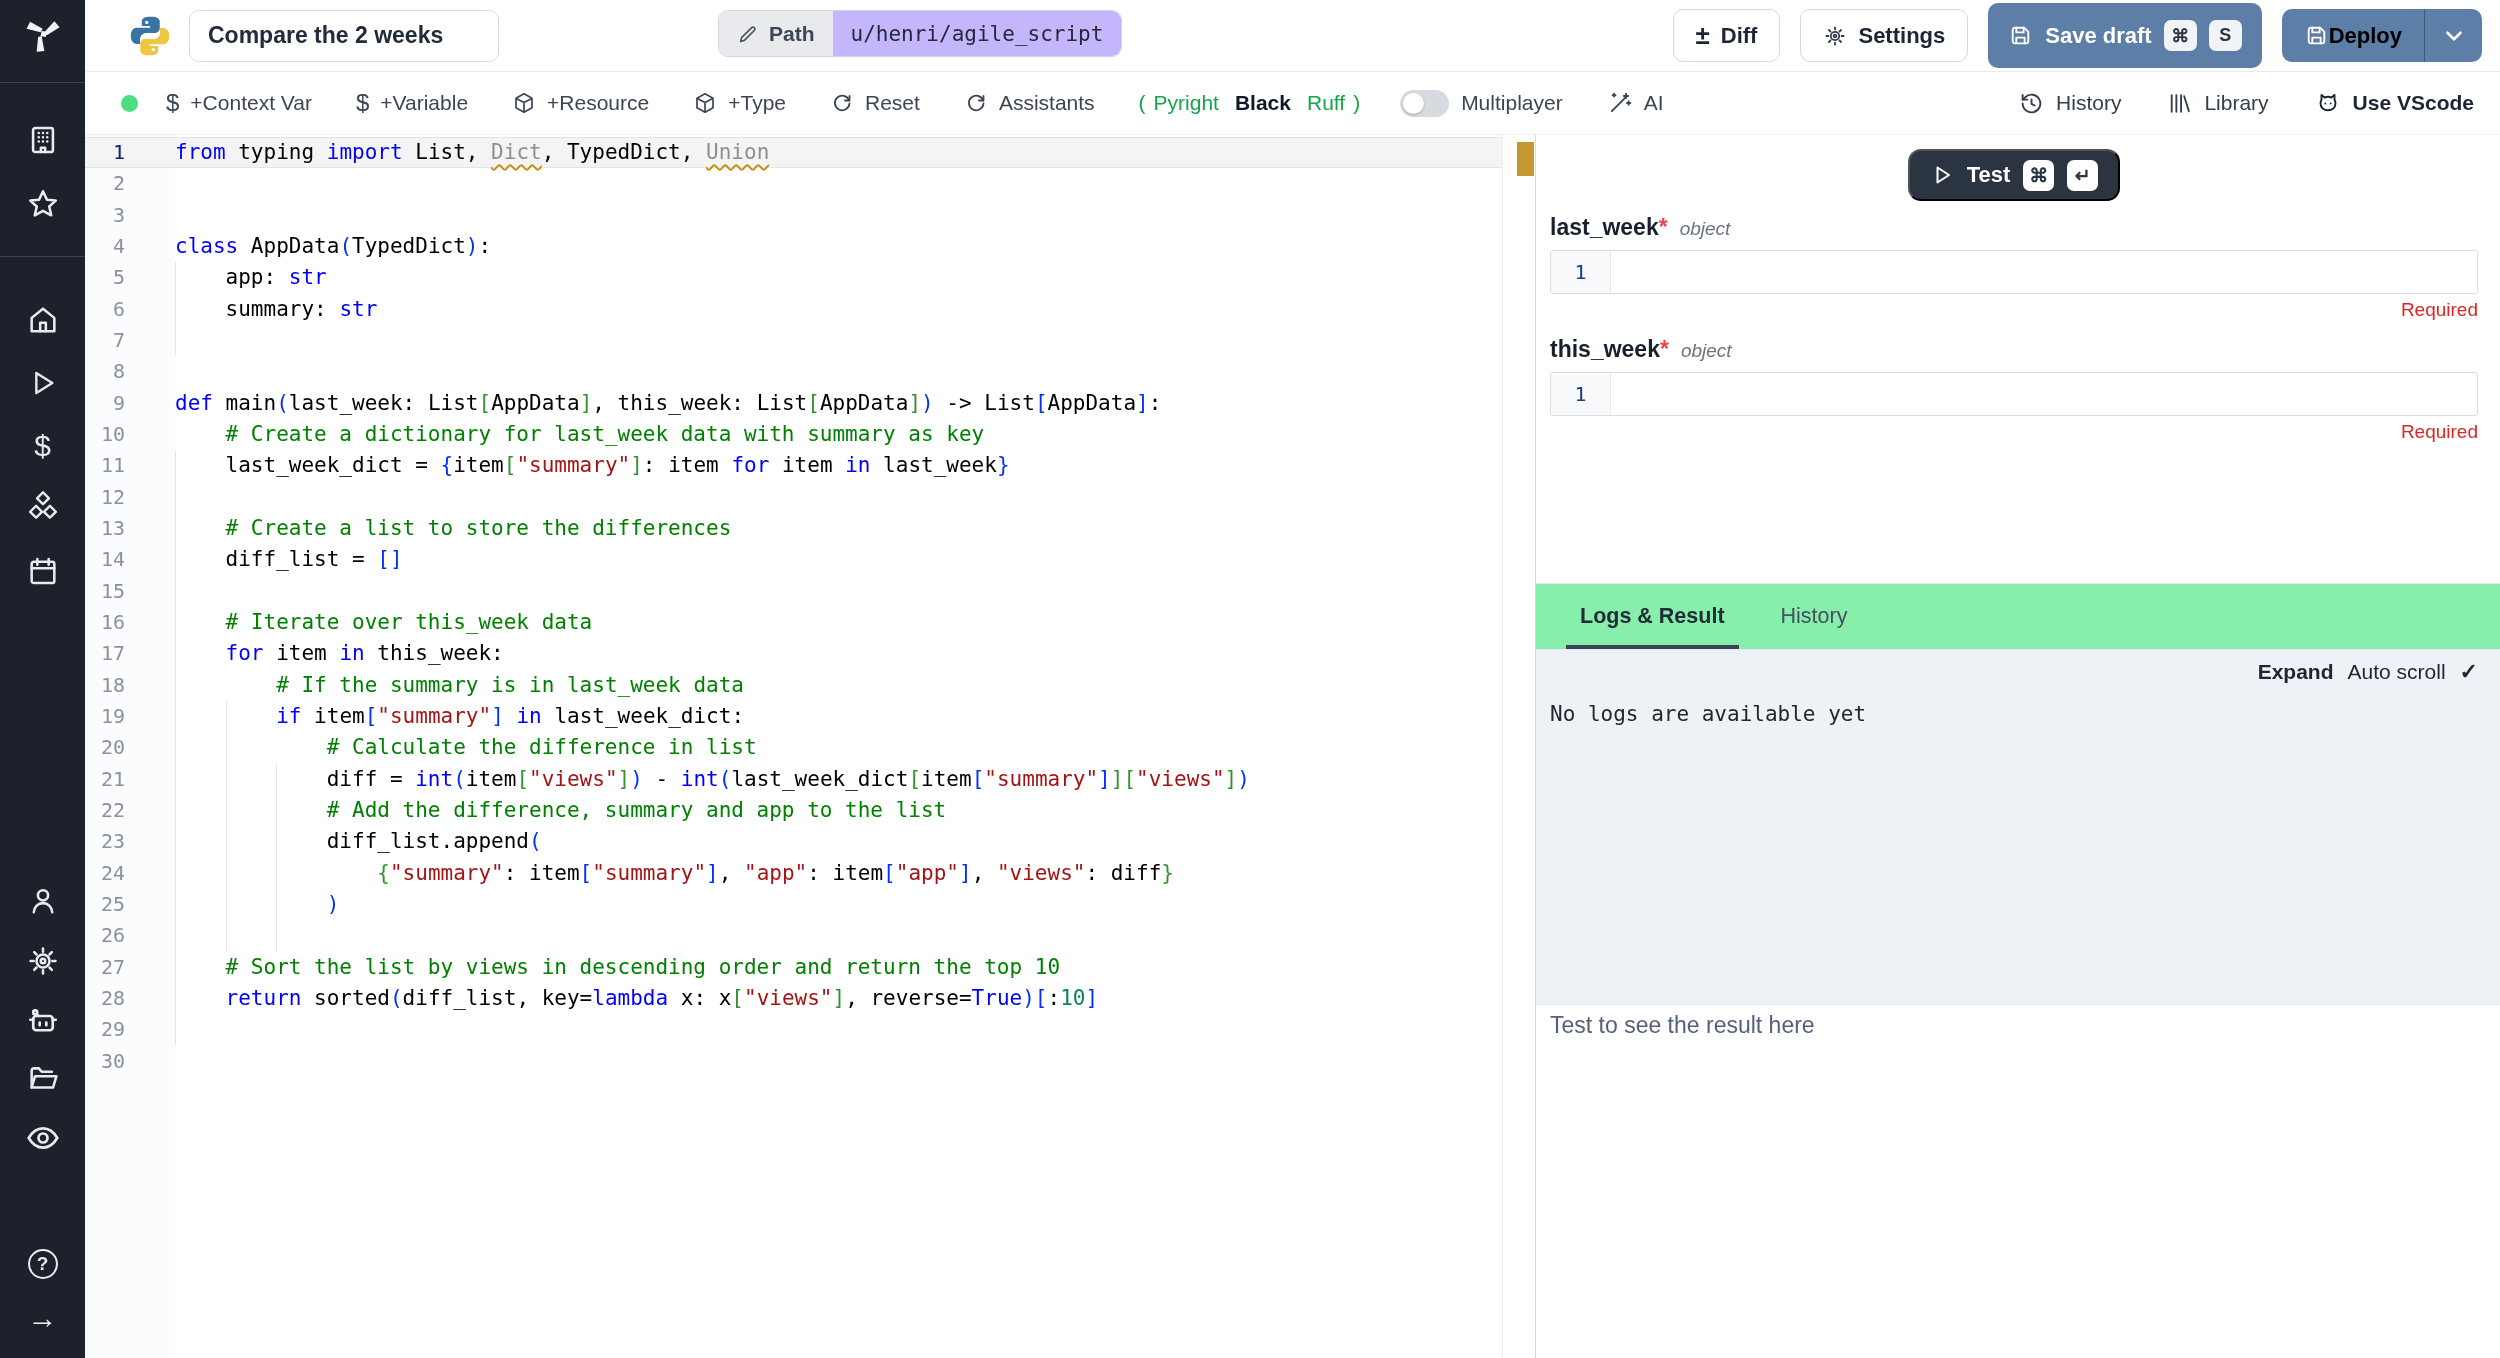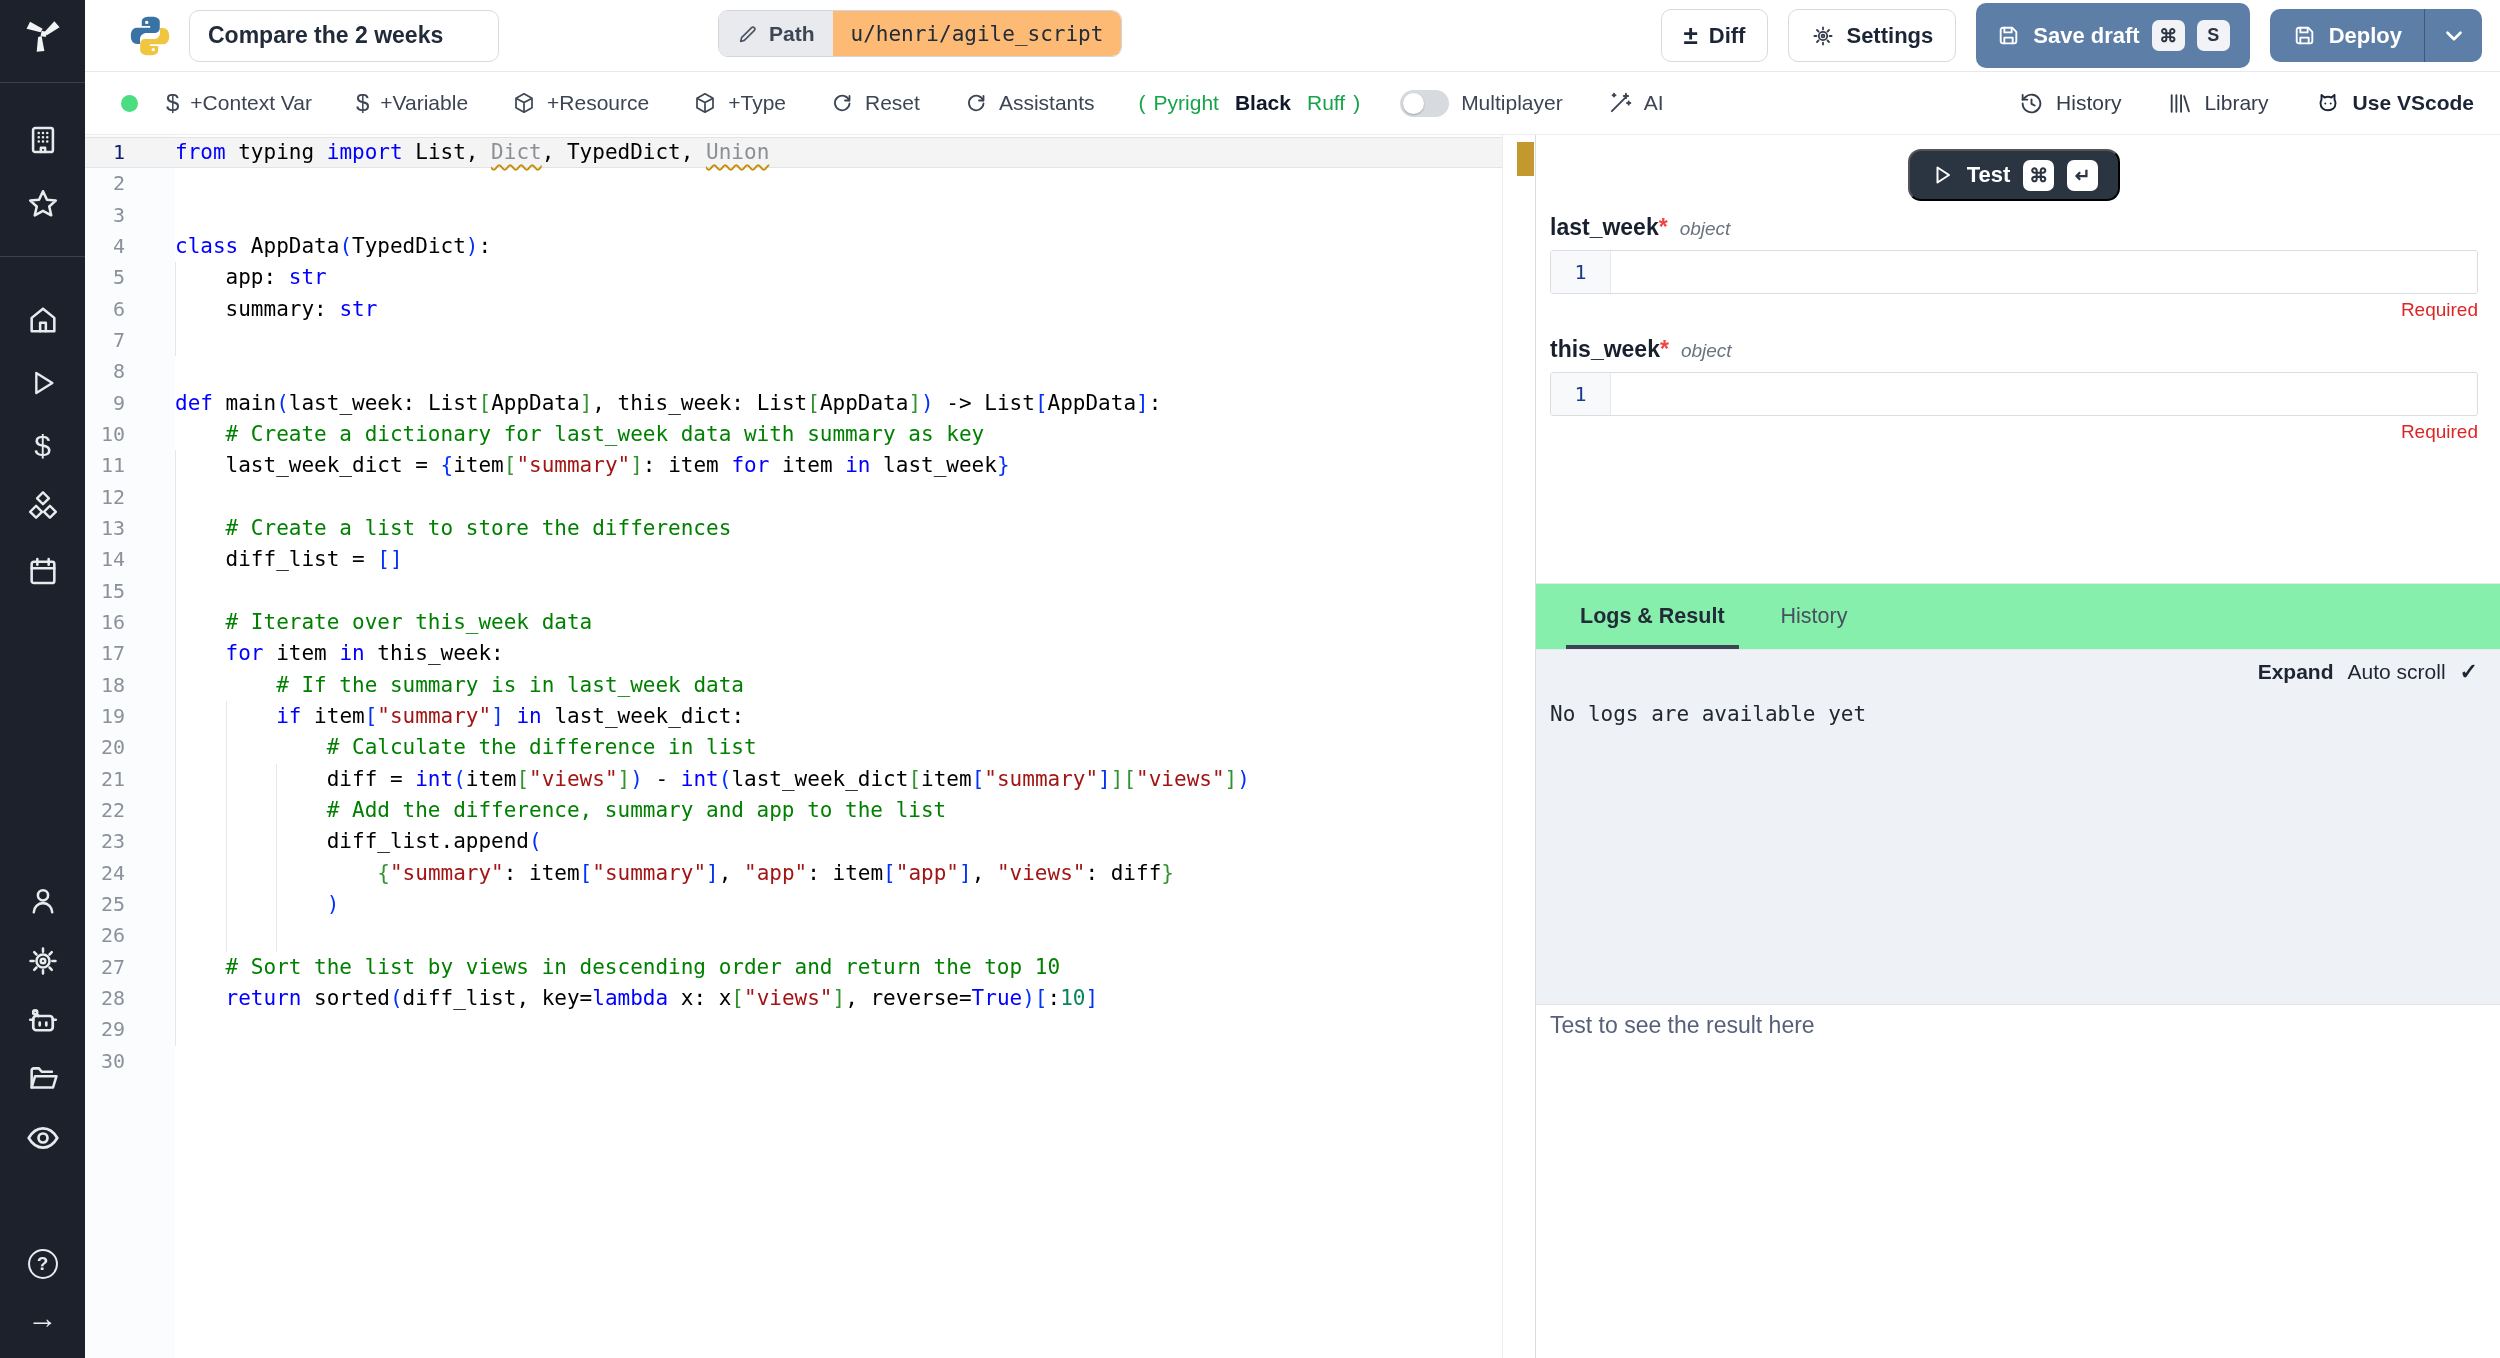--- a/index.html
+++ b/index.html
@@ -14,27 +14,27 @@
   .dollar-glyph { font-size:30px; font-weight:400; color:#e8eaee; }
   .help-circle { width:30px; height:30px; border:2px solid #e8eaee; border-radius:50%; display:flex; align-items:center; justify-content:center; font-size:19px; font-weight:700; color:#e8eaee; }
   .arrow-glyph { font-size:30px; color:#e8eaee; }
 
   
   .topbar { position:absolute; left:85px; top:0; width:2415px; height:72px; background:#fff; border-bottom:1px solid #e7e9ee; display:flex; align-items:center; z-index:4; }
   .pylogo { margin-left:42px; width:46px; height:46px; flex:none; }
   .title-input { margin-left:16px; width:310px; height:52px; border:1px solid #d6dae0; border-radius:10px; display:flex; align-items:center; padding:0 18px; font-size:23px; font-weight:600; color:#222b3a; background:#fff; }
   .path-group { position:absolute; left:633px; top:10px; height:47px; display:flex; border:1px solid #d2d6dc; border-radius:10px; overflow:hidden; }
   .path-label { background:#e8eaee; display:flex; align-items:center; gap:10px; padding:0 18px; font-size:21px; font-weight:600; color:#3d4655; }
-  .path-value { background:#fdba74; display:flex; align-items:center; padding:0 18px; font-size:21px; color:#222b3a; }
+  .path-value { background:#c4b5fd; display:flex; align-items:center; padding:0 18px; font-size:21px; color:#222b3a; }
   .tb-right { position:absolute; right:18px; top:8px; height:55px; display:flex; align-items:center; gap:20px; }
   .btn { height:53px; border:1px solid #d6dae0; border-radius:10px; background:#fff; display:flex; align-items:center; gap:11px; padding:0 22px; font-size:22px; font-weight:600; color:#1c2536; }
   .btn-blue { background:#5d7ea7; border:none; color:#fff; border-radius:10px; height:65px; display:flex; align-items:center; gap:12px; padding:0 20px; font-size:22px; font-weight:700; }
   .kbd { background:#f2f3f6; color:#2b3542; border-radius:7px; min-width:33px; height:31px; display:flex; align-items:center; justify-content:center; font-size:18px; font-weight:600; padding:0 6px; }
   .deploy-split { display:flex; align-items:stretch; background:#5d7ea7; border-radius:10px; overflow:hidden; height:53px; }
-  .deploy-main { display:flex; align-items:center; gap:12px; padding:0 22px; font-size:22px; font-weight:700; color:#ffffff; }
+  .deploy-main { display:flex; align-items:center; padding:0 22px; font-size:22px; font-weight:700; color:#000000; }
   .deploy-caret { display:flex; align-items:center; justify-content:center; width:58px; border-left:1px solid #41587a; }
   .plusminus { font-size:26px; font-weight:600; color:#1c2536; }
 
   
   .toolbar { position:absolute; left:85px; top:72px; width:2415px; height:63px; background:#fff; border-bottom:1px solid #ecedf0; display:flex; align-items:center; z-index:3; }
   .tl-item { display:flex; align-items:center; gap:11px; font-size:21px; font-weight:500; color:#3d4554; margin-right:44px; white-space:nowrap; }
   .green-dot { width:17px; height:17px; border-radius:50%; background:#4ade80; margin:0 28px 0 36px; }
   .lang-badge { font-size:21px; font-weight:500; }
   .lang-green { color:#16a34a; }
   .lang-black { color:#111827; font-weight:600; }

